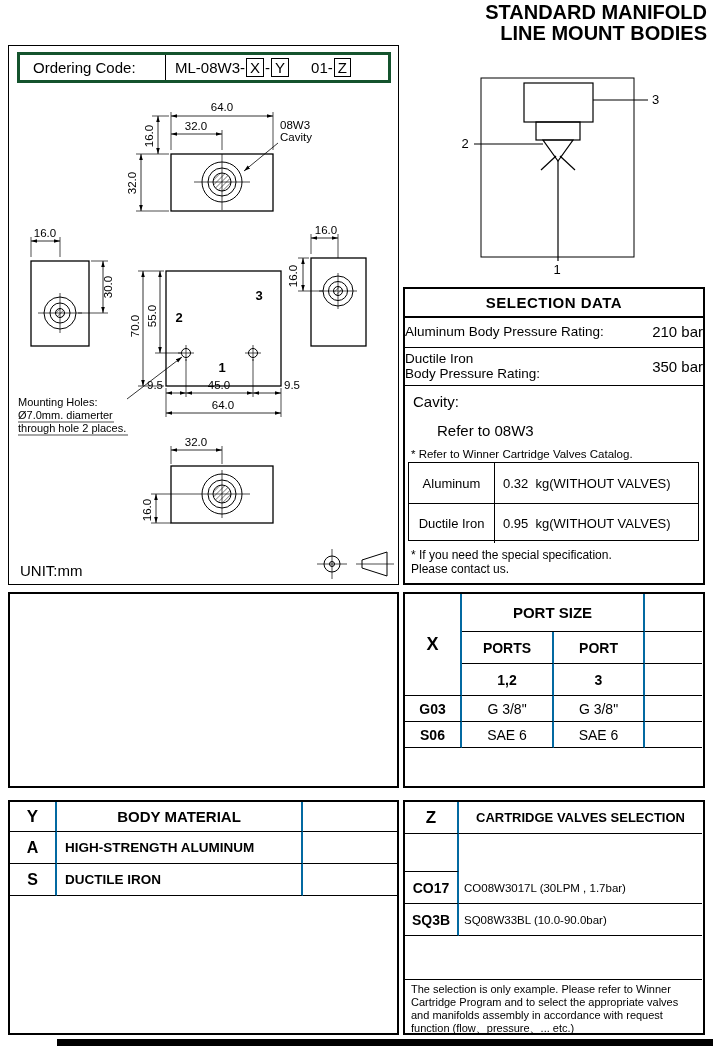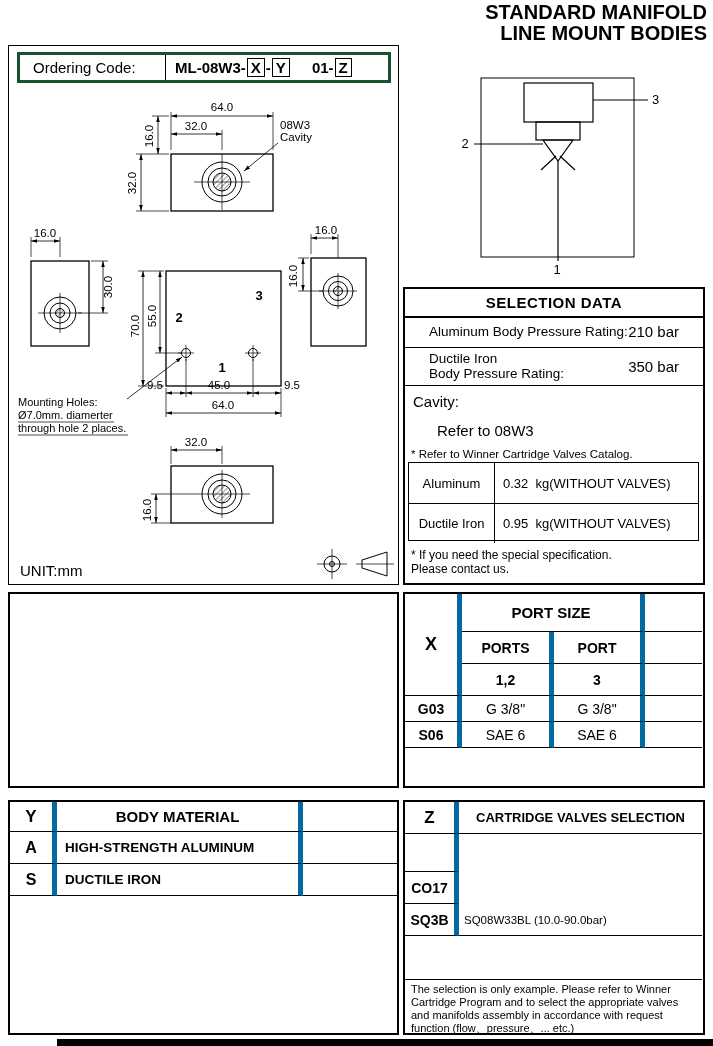--- a/index.html
+++ b/index.html
@@ -12,38 +12,38 @@
   .panel{position:absolute;box-sizing:border-box;border:2px solid #000;background:#fff}
   .drawing-panel{left:8px;top:45px;width:391px;height:540px}
   .empty-box{left:8px;top:592px;width:391px;height:196px}
   .tech{left:403px;top:287px;width:302px;height:298px}
   .portsize{left:403px;top:592px;width:302px;height:196px}
   .bodymat{left:8px;top:800px;width:391px;height:235px}
   .cart{left:403px;top:800px;width:302px;height:235px}
 
   .ordering{position:absolute;left:8px;top:6px;width:374px;height:31px;border:3px solid #14532d;box-sizing:border-box;display:flex}
   .ord-label{width:146px;border-right:1px solid #000;display:flex;align-items:center;padding-left:13px;font-size:15px;box-sizing:border-box}
-  .ord-code{flex:1;display:flex;align-items:center;padding-left:9px;font-size:15px;font-weight:700}
+  .ord-code{flex:1;display:flex;align-items:center;padding-left:9px;font-size:15px;font-weight:400}
   .boxed{display:inline-block;border:1px solid #000;padding:0 3px;margin:0 1px;line-height:17px}
   .code-mid{margin-left:21px}
 
   .draw-svg{position:absolute;left:1px;top:40px}
   .schem-svg{position:absolute;left:403px;top:58px}
 
   
   .c{position:absolute;box-sizing:border-box;display:flex;align-items:center;justify-content:center;font-size:14px;background:#fff}
   .cl{justify-content:flex-start;padding-left:8px}
-  .br{border-right:5px solid #0369a1}
+  .br{border-right:2px solid #0369a1}
   .bb{border-bottom:1px solid #000}
   .fb{font-weight:700}
   .pre{white-space:pre-line}
 
   
   .t-header{position:absolute;left:0;top:0;right:0;height:27px;border-bottom:2px solid #000;display:flex;align-items:center;justify-content:center;font-weight:700;font-size:15px;letter-spacing:.5px}
-  .t-row{position:absolute;left:0;right:0;display:flex;align-items:center;justify-content:space-between;padding:0 24px;border-bottom:1px solid #000}
+  .t-row{position:absolute;left:0;right:0;display:flex;align-items:center;justify-content:space-between;padding:0 0;border-bottom:1px solid #000}
   .t-row1{top:27px;height:31px}
   .t-row2{top:58px;height:38px}
   .t-label{font-size:13.5px;line-height:15px}
   .t-value{font-size:15px}
   .t-cavity{position:absolute;left:8px;top:104px;font-size:15px}
   .t-cavityval{position:absolute;left:32px;top:133px;font-size:15px}
   .t-note1{position:absolute;left:6px;top:159px;font-size:11.5px}
   .t-wtable{position:absolute;left:3px;top:173px;width:291px;height:79px;border:1px solid #000;box-sizing:border-box}
   .t-wrow{position:absolute;left:0;right:0;height:40px;display:flex}
   .t-wmat{width:86px;border-right:1px solid #000;display:flex;align-items:center;justify-content:center;font-size:13px;box-sizing:border-box}
@@ -309,19 +309,20 @@
     <div class="c br bb fb" style="left:0;top:62px;width:47px;height:32px;font-size:16px">S</div>
     <div class="c cl br bb fb" style="left:47px;top:62px;width:246px;height:32px;font-size:13.5px">DUCTILE IRON</div>
     <div class="c bb" style="left:293px;top:62px;width:94px;height:32px"></div>
   </div>
 
   <div class="panel cart">
     <div class="c br bb fb" style="left:0;top:0;width:54px;height:32px;font-size:17px">Z</div>
     <div class="c bb fb" style="left:54px;top:0;width:243px;height:32px;font-size:13px">CARTRIDGE VALVES SELECTION</div>
     <div class="c br bb" style="left:0;top:32px;width:54px;height:38px"></div>
     <div class="c br bb fb" style="left:0;top:70px;width:54px;height:32px">CO17</div>
+    <div class="c cl bb" style="left:54px;top:70px;width:243px;height:32px;font-size:11.5px;padding-left:5px">CO08W3017L (30LPM , 1.7bar)</div>
     <div class="c br bb fb" style="left:0;top:102px;width:54px;height:32px">SQ3B</div>
     <div class="c cl bb" style="left:54px;top:102px;width:243px;height:32px;font-size:11.5px;padding-left:5px">SQ08W33BL (10.0-90.0bar)</div>
     <div class="cart-note">The selection is only example. Please refer to Winner Cartridge Program and to select the appropriate valves and manifolds assembly in accordance with request function (flow、pressure、... etc.)</div>
   </div>
 
   <div class="black-bar"></div>
 </div>
 
 </body></html>

